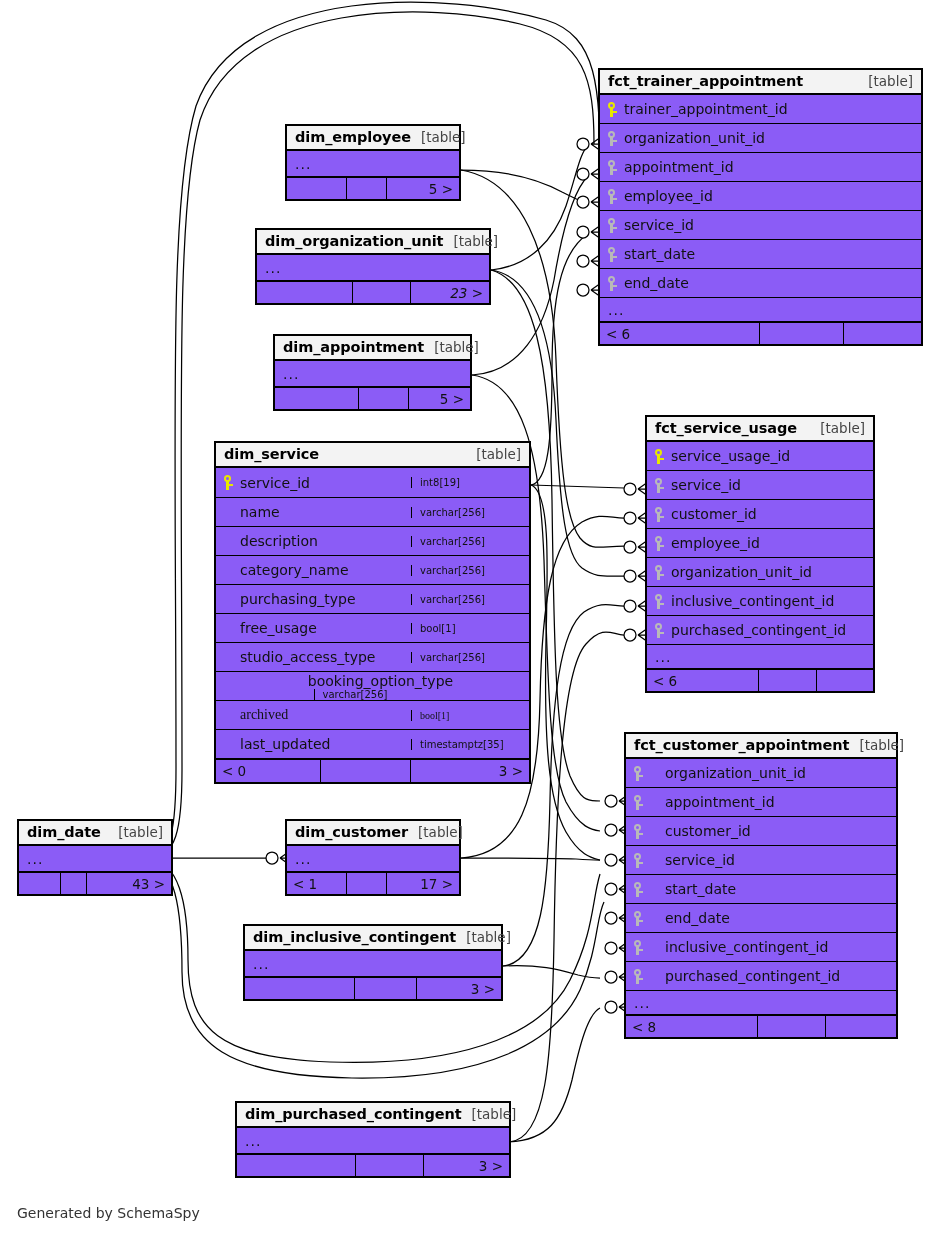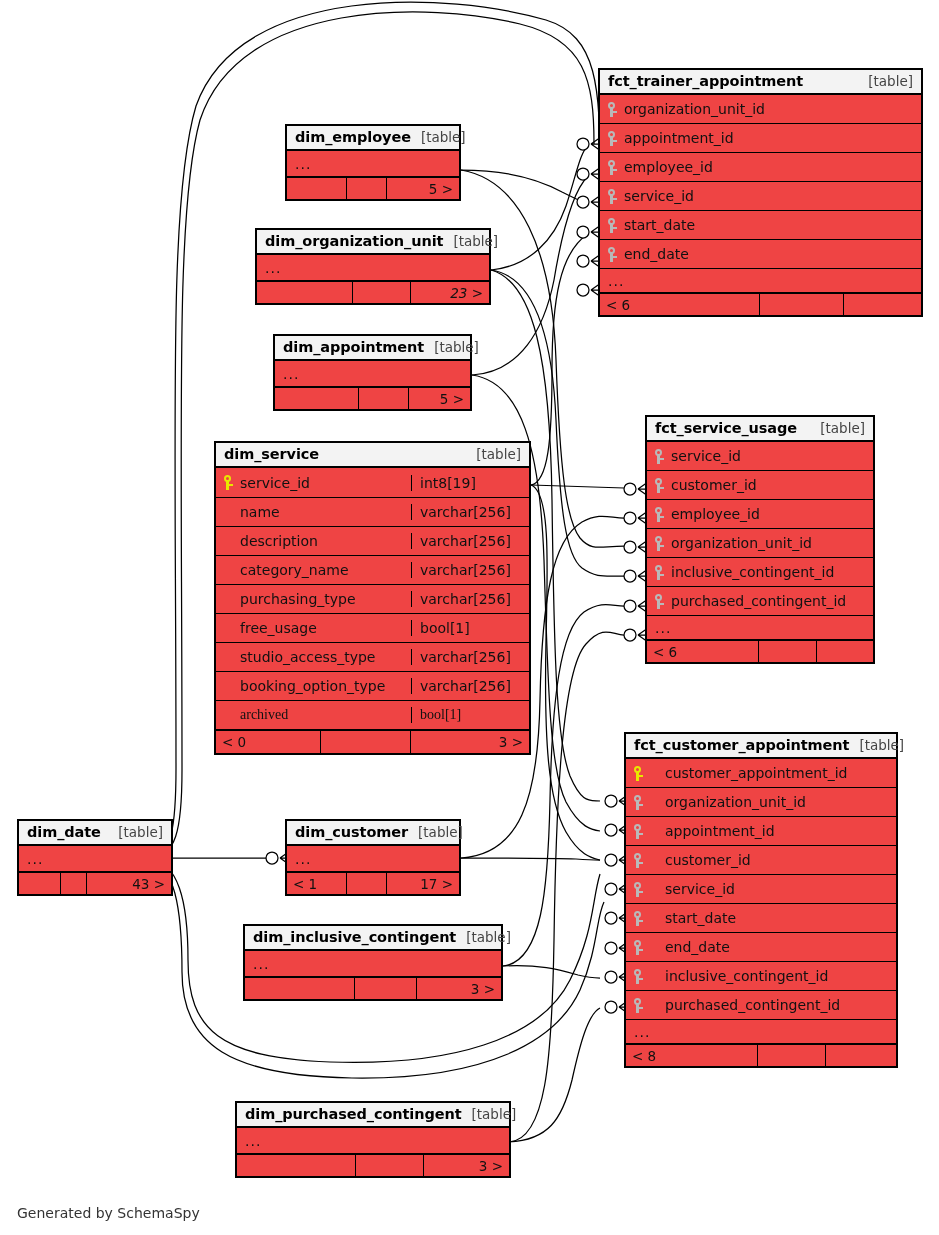--- a/index.html
+++ b/index.html
@@ -5,32 +5,32 @@
   html,body{margin:0;padding:0;background:#ffffff;}
   body{width:939px;height:1235px;position:relative;
        font-family:"DejaVu Sans","Liberation Sans",sans-serif;
        -webkit-font-smoothing:antialiased;}
   #canvas{position:absolute;left:0;top:0;width:939px;height:1235px;overflow:hidden;}
   svg.edges{position:absolute;left:0;top:0;width:939px;height:1235px;pointer-events:none;}
   svg.edges path{fill:none;stroke:#000000;stroke-width:1.25;}
   svg.edges circle.opt{fill:#ffffff;stroke:#000000;stroke-width:1.25;}
   svg.edges path.foot{fill:none;stroke:#000000;stroke-width:1.25;}
 
-  .table{position:absolute;background:#ef4444;border:2px solid #000000;box-sizing:border-box;text-align:right;}
+  .table{position:absolute;background:#8b5cf6;border:2px solid #000000;box-sizing:border-box;text-align:right;}
   .thead{display:flex;align-items:center;justify-content:space-between;
          background:#f3f3f3;border-bottom:2px solid #000000;
          padding:3px 8px 4px 8px;box-sizing:border-box;}
   .tname{font-weight:bold;font-size:14.5px;color:#000;white-space:nowrap;letter-spacing:-0.1px;}
   .ttag{font-size:13.5px;color:#444;white-space:nowrap;padding-left:10px;}
 
   .row{display:flex;align-items:center;border-bottom:1.5px solid #000000;box-sizing:border-box;}
   .row:last-child{border-bottom:none;}
   .cname{display:flex;align-items:center;gap:7px;padding:0 8px;flex:1 1 auto;
          font-size:14px;color:#111;white-space:nowrap;box-sizing:border-box;}
-  .ctype{padding:0 8px;font-size:14px;color:#111;white-space:nowrap;
+  .ctype{padding:0 8px;font-size:10px;color:#111;white-space:nowrap;
          border-left:1.5px solid #000;box-sizing:border-box;display:flex;align-items:center;}
   .dots{padding:0 8px;font-size:14px;color:#111;letter-spacing:1px;display:flex;align-items:center;}
 
   .key{width:9px;height:15px;flex:0 0 9px;position:relative;display:inline-block;}
   .key i{position:absolute;left:2px;top:5px;width:2.6px;height:10px;background:currentColor;display:block;}
   .key b{position:absolute;left:0;top:0;width:7px;height:7px;border:2px solid currentColor;
          border-radius:50%;box-sizing:border-box;display:block;}
   .key u{position:absolute;left:5px;top:9px;width:3.5px;height:2.2px;background:currentColor;display:block;}
   .key.pk{color:#e8e800;}
   .key.fk{color:#b9b9b9;}
@@ -132,20 +132,30 @@
     </g>
   </svg>
 
   <div class="table" style="left:598px;top:68px;width:325px;">
     <div class="thead">
       <span class="tname">fct_trainer_appointment</span>
       <span class="ttag">[table]</span>
     </div>
     <div class="row" style="height:29px;">
       <span class="cname">
+        <span class="key pk">
+            <b></b>
+            <i></i>
+            <u></u>
+          </span>
+        <span>trainer_appointment_id</span>
+      </span>
+    </div>
+    <div class="row" style="height:29px;">
+      <span class="cname">
         <span class="key fk">
             <b></b>
             <i></i>
             <u></u>
           </span>
         <span>organization_unit_id</span>
       </span>
     </div>
     <div class="row" style="height:29px;">
       <span class="cname">
@@ -303,48 +313,65 @@
       </span>
       <span class="ctype" style="width:118px;">bool[1]</span>
     </div>
     <div class="row" style="height:29px;">
       <span class="cname">
         <span class="key" style="visibility:hidden"></span>
         <span>studio_access_type</span>
       </span>
       <span class="ctype" style="width:118px;">varchar[256]</span>
     </div>
-    <div class="row" style="height:29px;">
+    <div class="row" style="height:29px;flex-direction:column;">
       <span class="cname">
         <span class="key" style="visibility:hidden"></span>
         <span>booking_option_type</span>
       </span>
       <span class="ctype" style="width:118px;">varchar[256]</span>
     </div>
     <div class="row" style="height:29px;font-family:Liberation Serif, serif;">
       <span class="cname">
         <span class="key" style="visibility:hidden"></span>
         <span>archived</span>
       </span>
       <span class="ctype" style="width:118px;">bool[1]</span>
+    </div>
+    <div class="row" style="height:29px;">
+      <span class="cname">
+        <span class="key" style="visibility:hidden"></span>
+        <span>last_updated</span>
+      </span>
+      <span class="ctype" style="width:118px;">timestamptz[35]</span>
     </div>
     <div class="foot" style="height:23px;">
       <div class="l" style="width:105px;">&lt; 0</div>
       <div class="l" style="width:90px;"></div>
       <div class="r" style="flex:1;">3 &gt;</div>
     </div>
   </div>
 
   <div class="table" style="left:645px;top:415px;width:230px;">
     <div class="thead">
       <span class="tname">fct_service_usage</span>
       <span class="ttag">[table]</span>
     </div>
     <div class="row" style="height:29px;">
       <span class="cname">
+        <span class="key pk">
+            <b></b>
+            <i></i>
+            <u></u>
+          </span>
+        <span>service_usage_id</span>
+      </span>
+    </div>
+    <div class="row" style="height:29px;">
+      <span class="cname">
         <span class="key fk">
             <b></b>
             <i></i>
             <u></u>
           </span>
         <span>service_id</span>
       </span>
     </div>
     <div class="row" style="height:29px;">
       <span class="cname">
@@ -406,30 +433,20 @@
     </div>
   </div>
 
   <div class="table" style="left:624px;top:732px;width:274px;">
     <div class="thead">
       <span class="tname">fct_customer_appointment</span>
       <span class="ttag">[table]</span>
     </div>
     <div class="row" style="height:29px;">
       <span class="cname" style="gap:22px;">
-        <span class="key pk">
-            <b></b>
-            <i></i>
-            <u></u>
-          </span>
-        <span>customer_appointment_id</span>
-      </span>
-    </div>
-    <div class="row" style="height:29px;">
-      <span class="cname" style="gap:22px;">
         <span class="key fk">
             <b></b>
             <i></i>
             <u></u>
           </span>
         <span>organization_unit_id</span>
       </span>
     </div>
     <div class="row" style="height:29px;">
       <span class="cname" style="gap:22px;">

